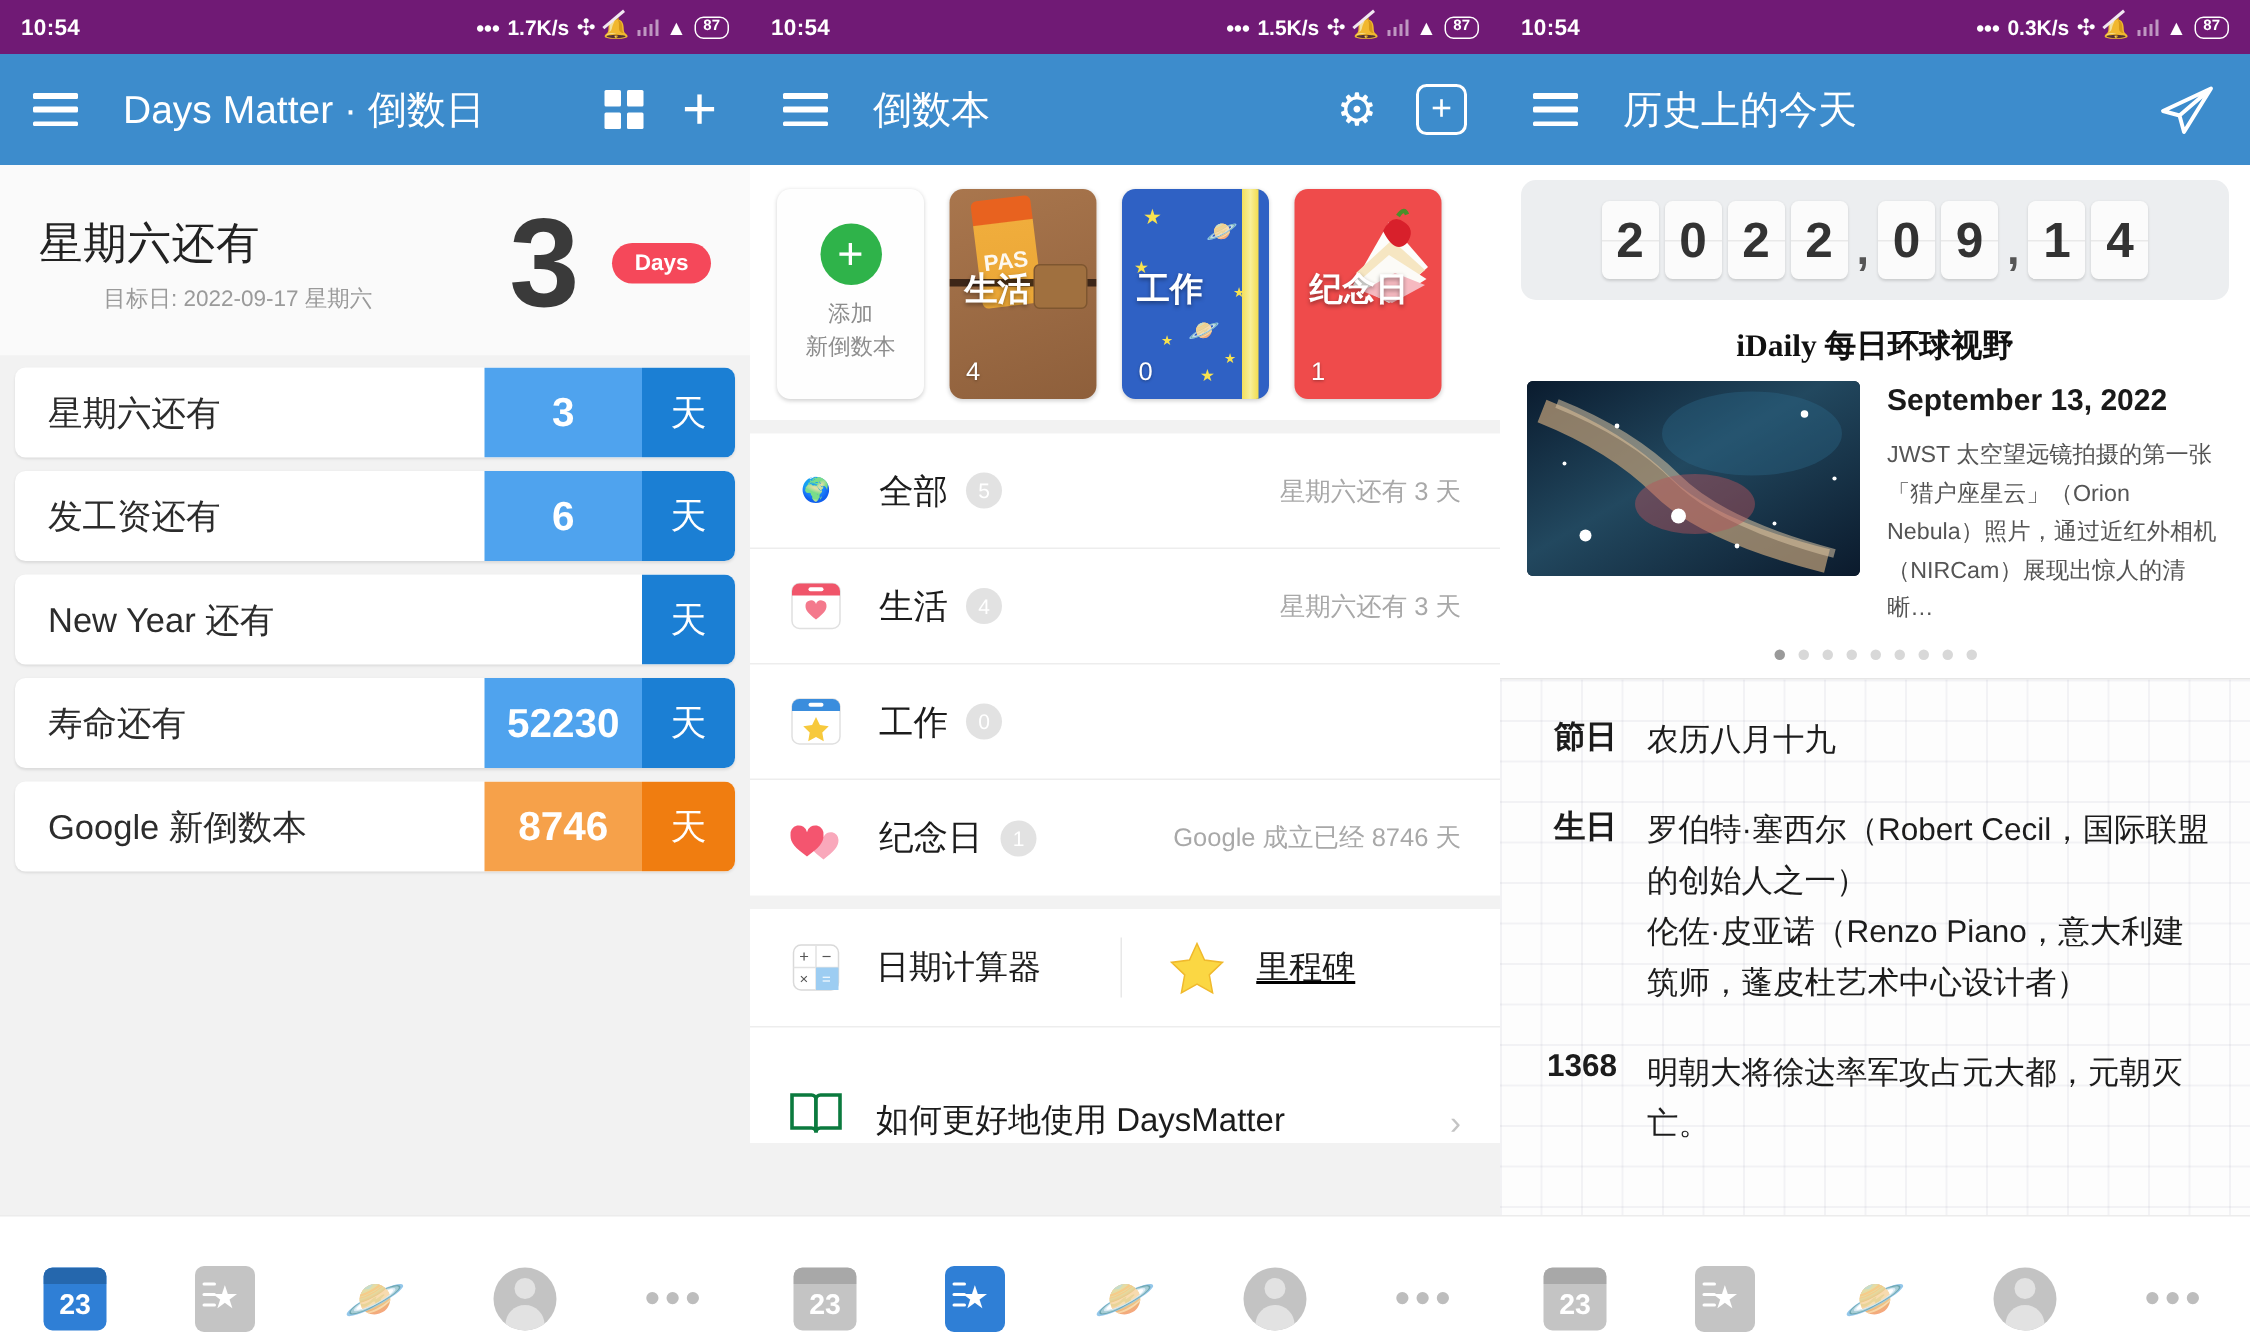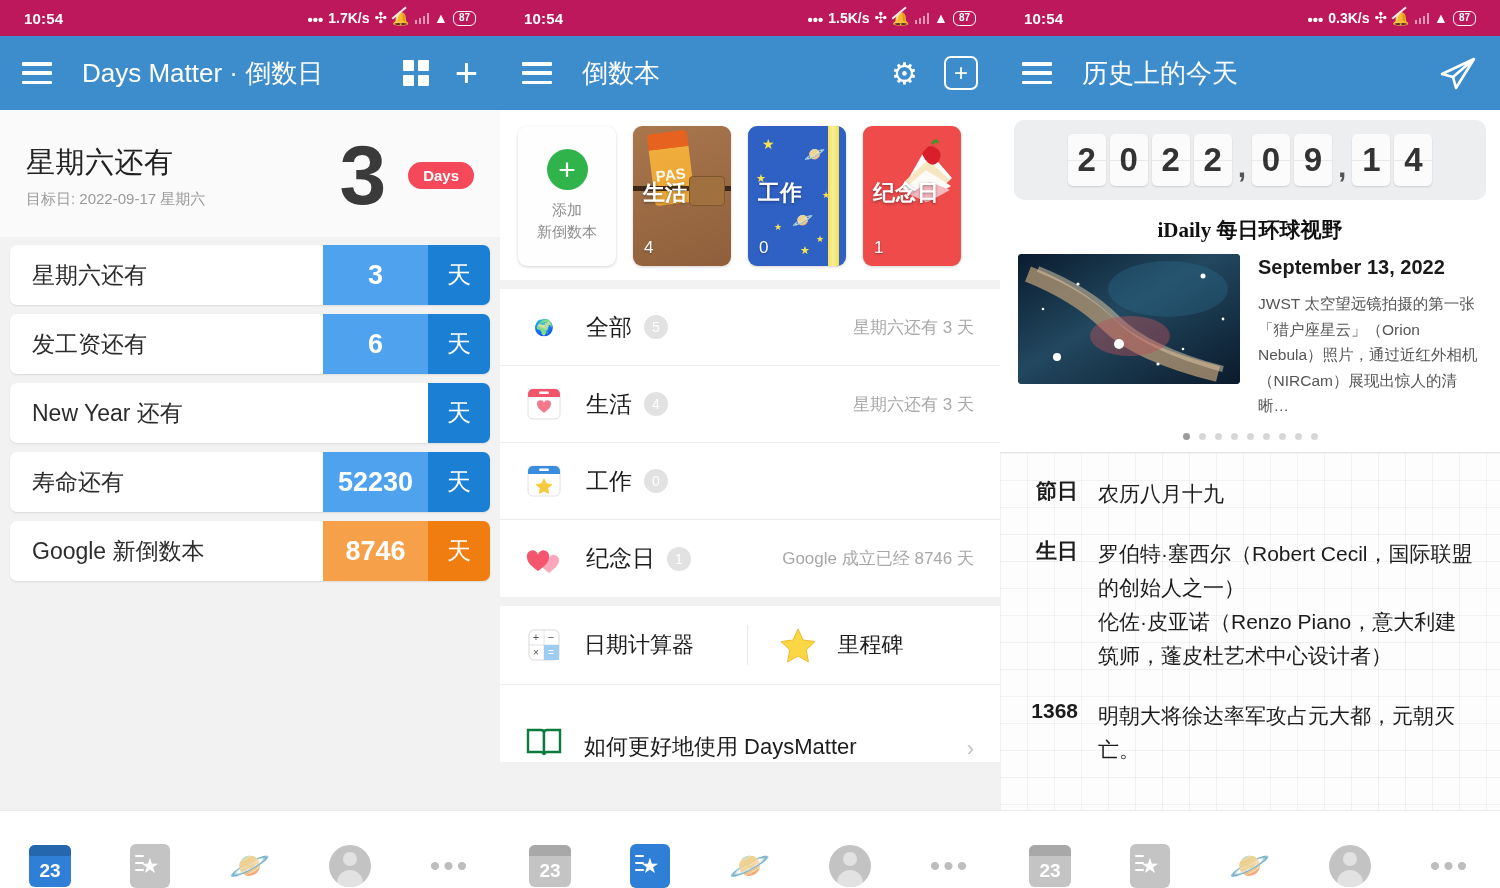--- a/index.html
+++ b/index.html
@@ -7,22 +7,22 @@
     width: 1500px; height: 888px;
     font-family: "Liberation Sans", "DejaVu Sans", sans-serif;
     background: #ffffff; overflow: hidden;
   }
   .screens { display: flex; width: 1500px; height: 888px; }
   .screen { width: 500px; height: 888px; position: relative;
             display: flex; flex-direction: column; background: #f2f2f2; }
 
   
   .statusbar {
-    height: 36px; background: #be185d; color: #ffffff;
-    display: flex; align-items: center; padding: 0 24px;
+    height: 36px; background: #701a75; color: #ffffff;
+    display: flex; align-items: center; padding: 0 14px;
     font-size: 15px; font-weight: bold; flex: none;
   }
   .sb-time { letter-spacing: .2px; }
   .sb-right { margin-left: auto; display: flex; align-items: center; gap: 5px; }
   .sb-dots { letter-spacing: 0px; font-size: 15px; line-height: 8px; position: relative; top: 2px;}
   .sb-speed { font-size: 14px; font-weight: bold; }
   .ico { display: inline-block; }
   .bt { font-size: 15px; }
   .bell { font-size: 14px; opacity: .9; position: relative; }
   .bell::after{content:"";position:absolute;left:-2px;top:2px;width:18px;height:1.6px;background:#fff;transform:rotate(-40deg);}
@@ -50,21 +50,21 @@
   .plus-icon { font-size:40px; font-weight:300; line-height:30px; }
   .gear { font-size:30px; }
   .boxplus { width:34px;height:34px;border:2.6px solid #fff;border-radius:7px;
              display:flex;align-items:center;justify-content:center;font-size:24px;font-weight:300;line-height:1;}
   .send { font-size:32px; transform: rotate(-0deg); }
 
   
   .hero { background:#fafafa; padding:30px 26px 26px; display:flex; align-items:center; flex:none; }
   .hero-left { flex:1; }
   .hero-title { font-size:29px; color:#222; font-weight:400; letter-spacing:.5px;}
-  .hero-sub { font-size:15px; color:#9a9a9a; margin-top:7px; }
+  .hero-sub { font-size:15px; color:#9a9a9a; margin-top:7px;margin-left:43px; }
   .hero-num { font-size:84px; font-weight:bold; color:#3a3a3a; line-height:.85; margin-right:22px; }
   .days-badge { background:#f5485a; color:#fff; font-size:15px; font-weight:bold;
                 border-radius:14px; padding:5px 15px; }
 
   .cd-list { padding:8px 10px 0; background:#f2f2f2; flex:1; }
   .cd-row { display:flex; align-items:stretch; height:60px; margin-bottom:9px;
             background:#fff; border-radius:7px; overflow:hidden;
             box-shadow:0 1px 2px rgba(0,0,0,.10); }
   .cd-name { flex:1; display:flex; align-items:center; padding-left:22px;
              font-size:23px; color:#2c2c2c; }
@@ -115,21 +115,21 @@
   .cat-ico { width:40px; height:40px; margin-right:22px; flex:none;
              display:flex; align-items:center; justify-content:center; }
   .cat-name { font-size:23px; color:#1c1c1c; }
   .cat-badge { margin-left:12px; width:24px; height:24px; border-radius:50%;
                background:#e2e2e2; color:#fff; font-size:14px;
                display:flex; align-items:center; justify-content:center; }
   .cat-right { margin-left:auto; color:#a8a8a8; font-size:17px; }
 
   .tools { display:flex; height:78px; align-items:center; }
   .tool { flex:1; display:flex; align-items:center; padding-left:24px; cursor:pointer; }
-  .tool + .tool { border-left:1px solid #e8e8e8; padding-left:30px; }
+  .tool + .tool { border-left:1px solid #e8e8e8; padding-left:30px;text-decoration:underline; }
   .tool-ico { width:40px;height:40px;margin-right:20px;display:flex;align-items:center;justify-content:center;}
   .tool-label { font-size:22px; color:#1c1c1c; }
   .help-row { display:flex; align-items:flex-end; height:78px; padding:0 26px 0 24px;
               border-top:1px solid #ededed; cursor:pointer; }
   .help-label { font-size:22px; color:#1c1c1c; }
   .chev { margin-left:auto; color:#c4c4c4; font-size:22px; }
 
   
   .s3-body { flex:1; background:#fff; overflow:hidden; display:flex; flex-direction:column;}
   .flipwrap { margin:10px 14px 0; background:#eceef0; border-radius:10px;

